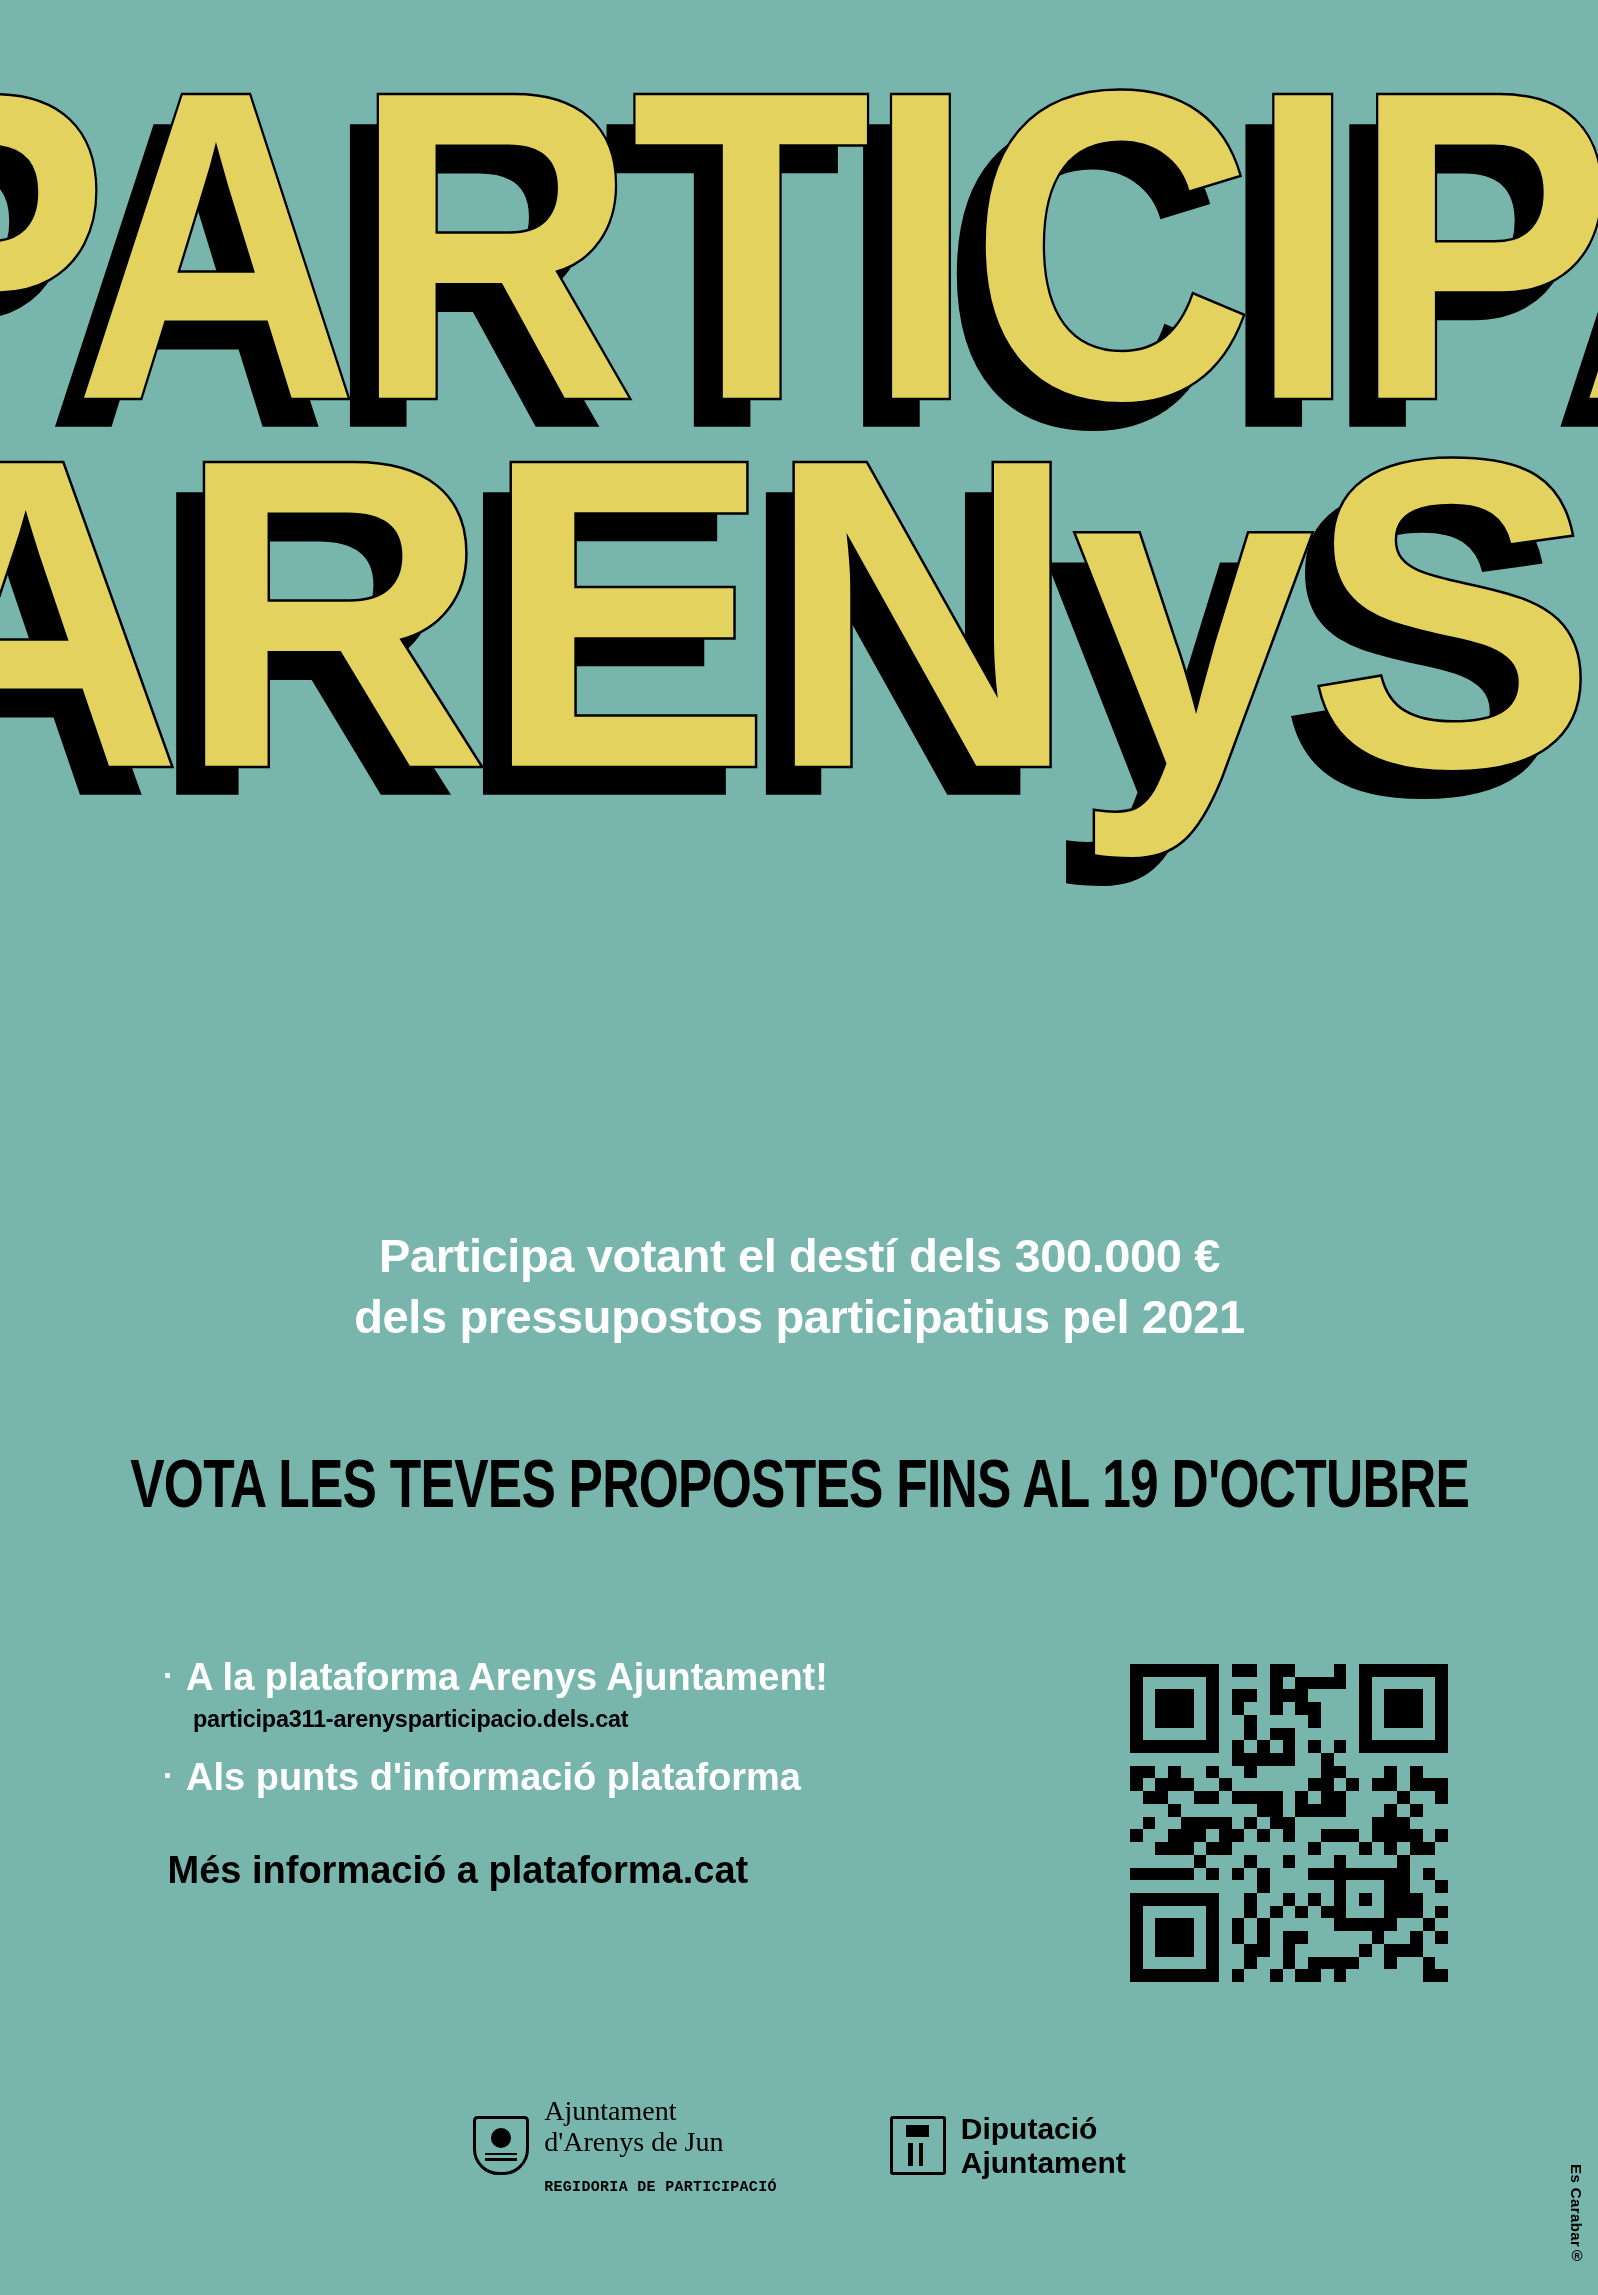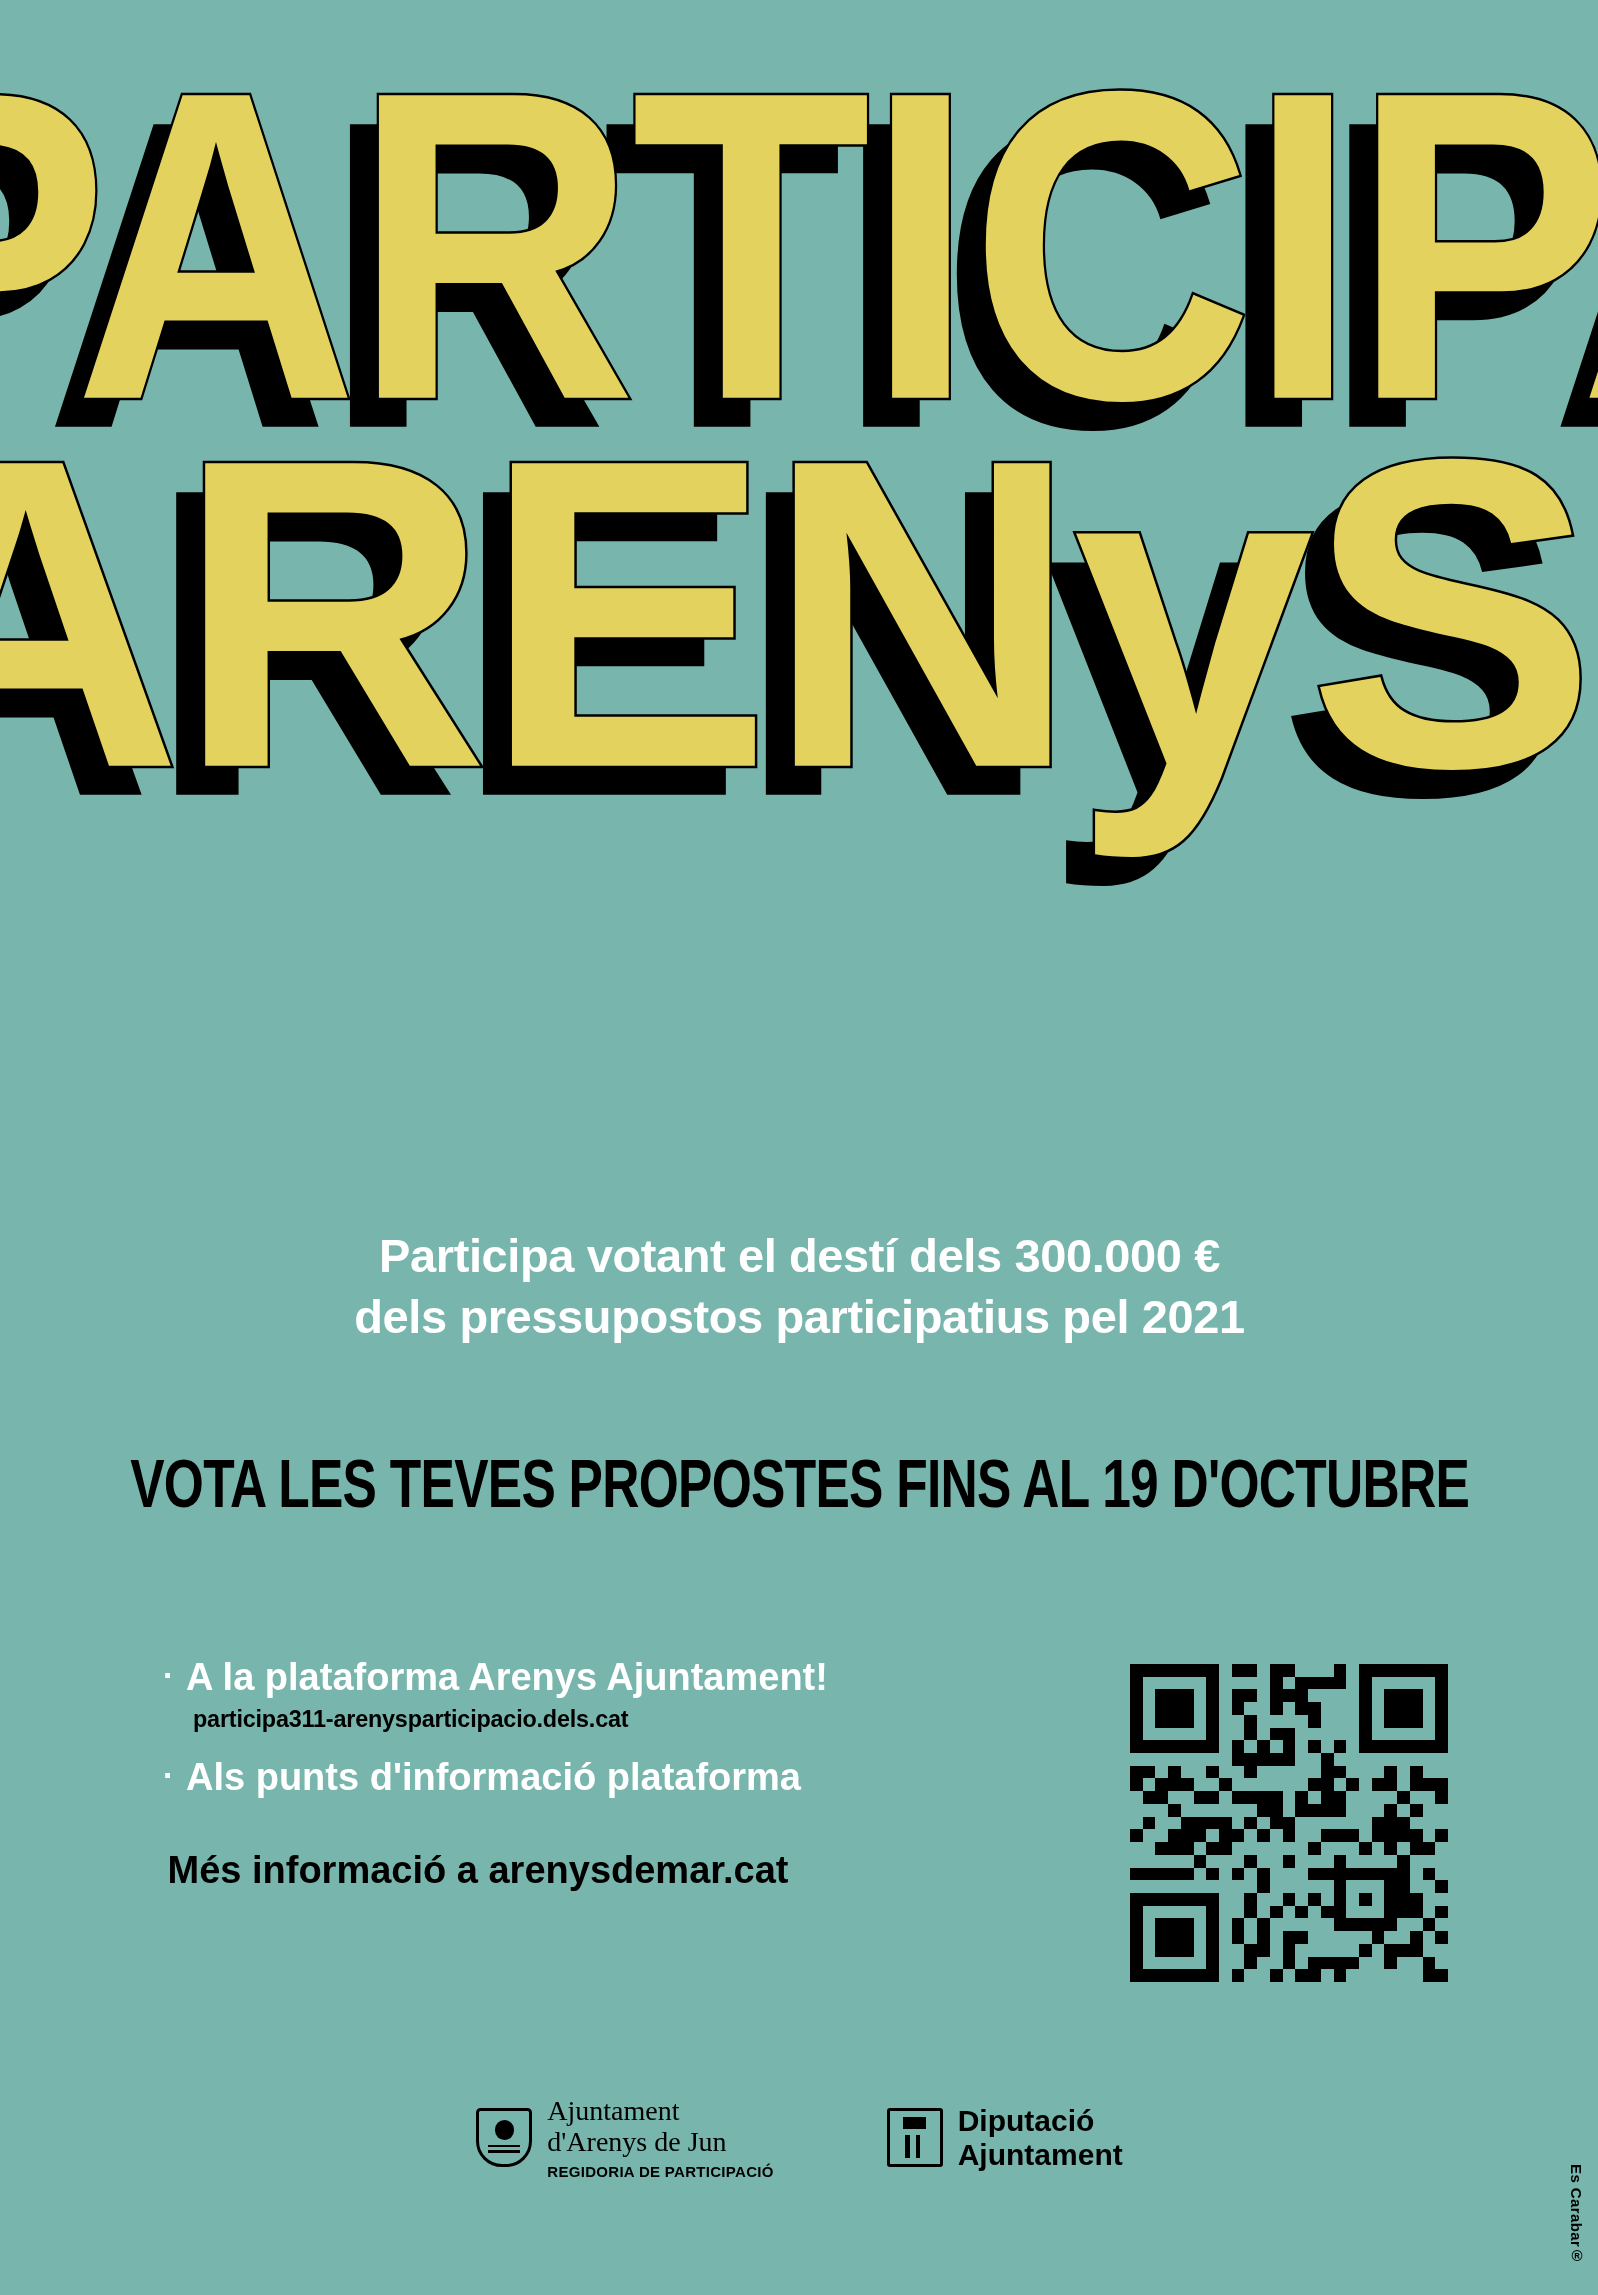--- a/index.html
+++ b/index.html
@@ -233,21 +233,22 @@
     font-size: 28px;
   }
   .logo-l2 {
     font-family: "Liberation Serif", serif;
     font-size: 28px;
   }
   .logo-l3 {
     font-size: 15px;
     font-weight: bold;
     letter-spacing: 0.3px;
-    margin-top: 6px;
+    margin-top: 22px;
+    font-family: Liberation Mono, monospace;
   }
   .logo-diba .logo-l1,
   .logo-diba .logo-l2 {
     font-family: "Liberation Sans", sans-serif;
     font-weight: bold;
     font-size: 30px;
   }
 
   
   .credit {
@@ -293,21 +294,21 @@
       <span>A la plataforma Arenys Ajuntament!</span>
     </div>
 
     <div class="url-line">participa311-arenysparticipacio.dels.cat</div>
 
     <div class="bullet bullet-2">
       <span class="dot">·</span>
       <span>Als punts d'informació plataforma</span>
     </div>
 
-    <div class="mes-info">Més informació a arenysdemar.cat</div>
+    <div class="mes-info">Més informació a plataforma.cat</div>
   </div>
 
   <div class="qr-wrap">
     <div class="qr" id="qr">
         <i></i>
         <i></i>
         <i></i>
         <i></i>
         <i></i>
         <i></i>

